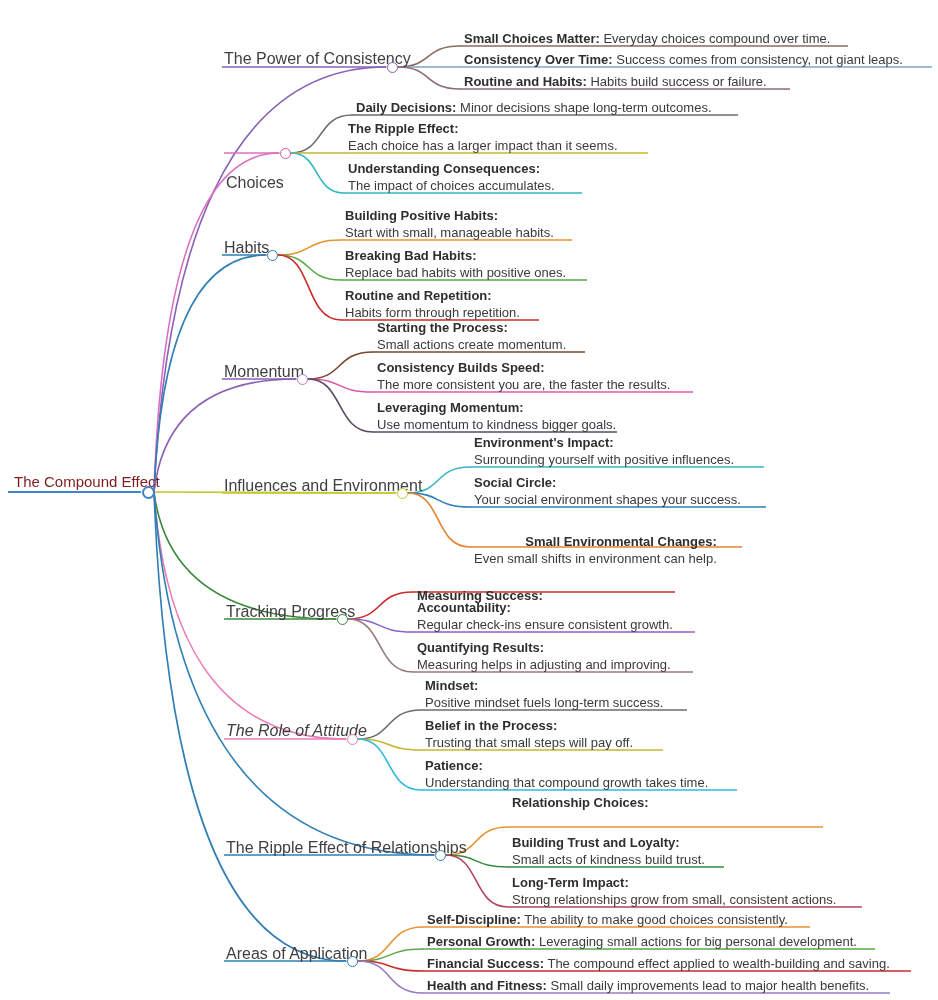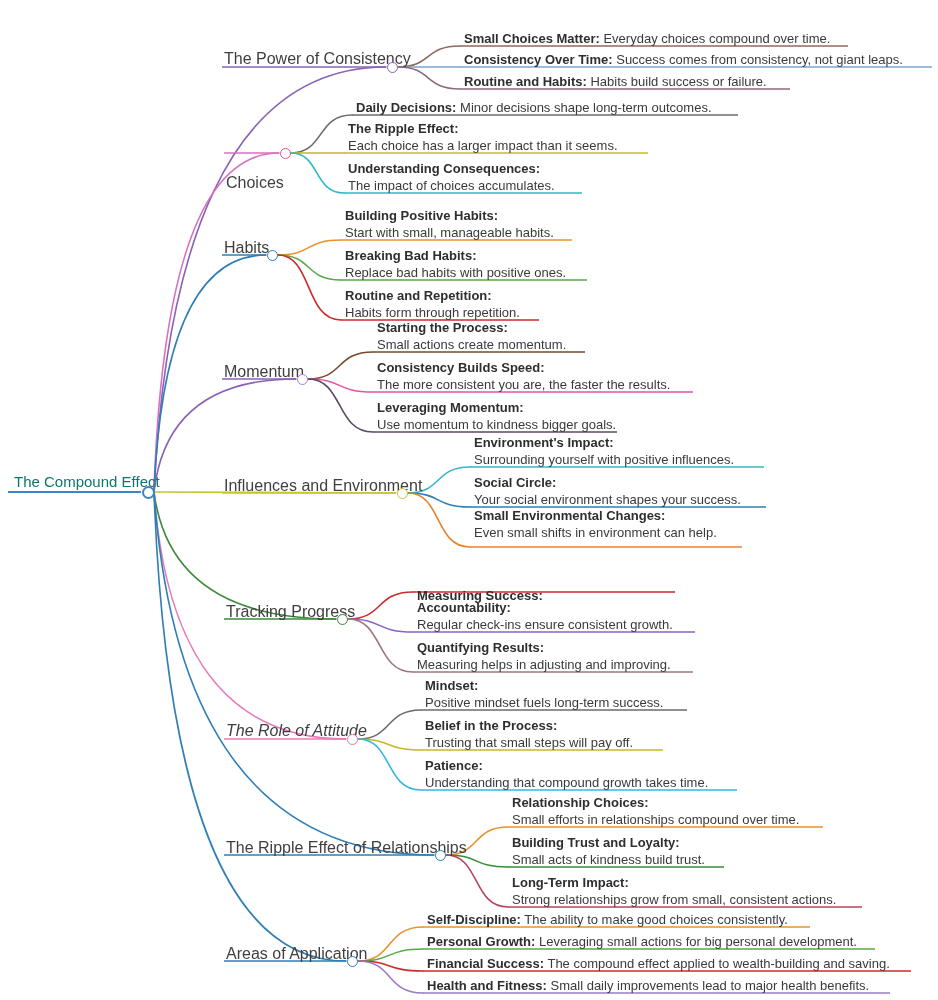--- a/index.html
+++ b/index.html
@@ -27,21 +27,21 @@
     pointer-events: none;
   }
   .node {
     position: absolute;
     white-space: nowrap;
     color: #3c3c3c;
   }
   
   .node-root {
     font-size: 15px;
-    color: #0f766e;
+    color: #7f1d1d;
     line-height: 1.1;
   }
   
   .node-branch {
     font-size: 16px;
     color: #3f3f3f;
     line-height: 1.1;
   }
   
   .node-leaf {
@@ -198,21 +198,21 @@
       <div class="node node-branch" style="left: 224px; top: 477px;">Influences and Environment</div>
       <div class="dot" style="width: 11px; height: 11px; border: 1.6px solid rgb(198, 198, 46); left: 396.5px; top: 487.5px;"></div>
       <div class="node node-leaf two-line" style="left: 474px; top: 435px;">
         <span class="leaf-title">Environment's Impact:</span>
         <span class="leaf-desc">Surrounding yourself with positive influences.</span>
       </div>
       <div class="node node-leaf two-line" style="left: 474px; top: 475px;">
         <span class="leaf-title">Social Circle:</span>
         <span class="leaf-desc">Your social environment shapes your success.</span>
       </div>
-      <div class="node node-leaf two-line" style="left: 474px; top: 508px;">
+      <div class="node node-leaf two-line" style="left: 474px; top: 534px; text-align: right;">
         <span class="leaf-title">Small Environmental Changes:</span>
         <span class="leaf-desc">Even small shifts in environment can help.</span>
       </div>
       <div class="node node-branch" style="left: 226px; top: 603px;">Tracking Progress</div>
       <div class="dot" style="width: 11px; height: 11px; border: 1.6px solid rgb(58, 138, 58); left: 336.5px; top: 613.5px;"></div>
       <div class="node node-leaf two-line" style="left: 417px; top: 560px; margin-top: 28px;">
         <span class="leaf-title">Measuring Success:</span>
       </div>
       <div class="node node-leaf two-line" style="left: 417px; top: 600px;">
         <span class="leaf-title">Accountability:</span>
@@ -233,21 +233,20 @@
         <span class="leaf-desc">Trusting that small steps will pay off.</span>
       </div>
       <div class="node node-leaf two-line" style="left: 425px; top: 758px;">
         <span class="leaf-title">Patience:</span>
         <span class="leaf-desc">Understanding that compound growth takes time.</span>
       </div>
       <div class="node node-branch" style="left: 226px; top: 839px;">The Ripple Effect of Relationships</div>
       <div class="dot" style="width: 11px; height: 11px; border: 1.6px solid rgb(47, 126, 181); left: 434.5px; top: 849.5px;"></div>
       <div class="node node-leaf two-line" style="left: 512px; top: 795px;">
         <span class="leaf-title">Relationship Choices:</span>
-        <span class="leaf-desc">Small efforts in relationships compound over time.</span>
       </div>
       <div class="node node-leaf two-line" style="left: 512px; top: 835px;">
         <span class="leaf-title">Building Trust and Loyalty:</span>
         <span class="leaf-desc">Small acts of kindness build trust.</span>
       </div>
       <div class="node node-leaf two-line" style="left: 512px; top: 875px;">
         <span class="leaf-title">Long-Term Impact:</span>
         <span class="leaf-desc">Strong relationships grow from small, consistent actions.</span>
       </div>
       <div class="node node-branch" style="left: 226px; top: 945px;">Areas of Application</div>

